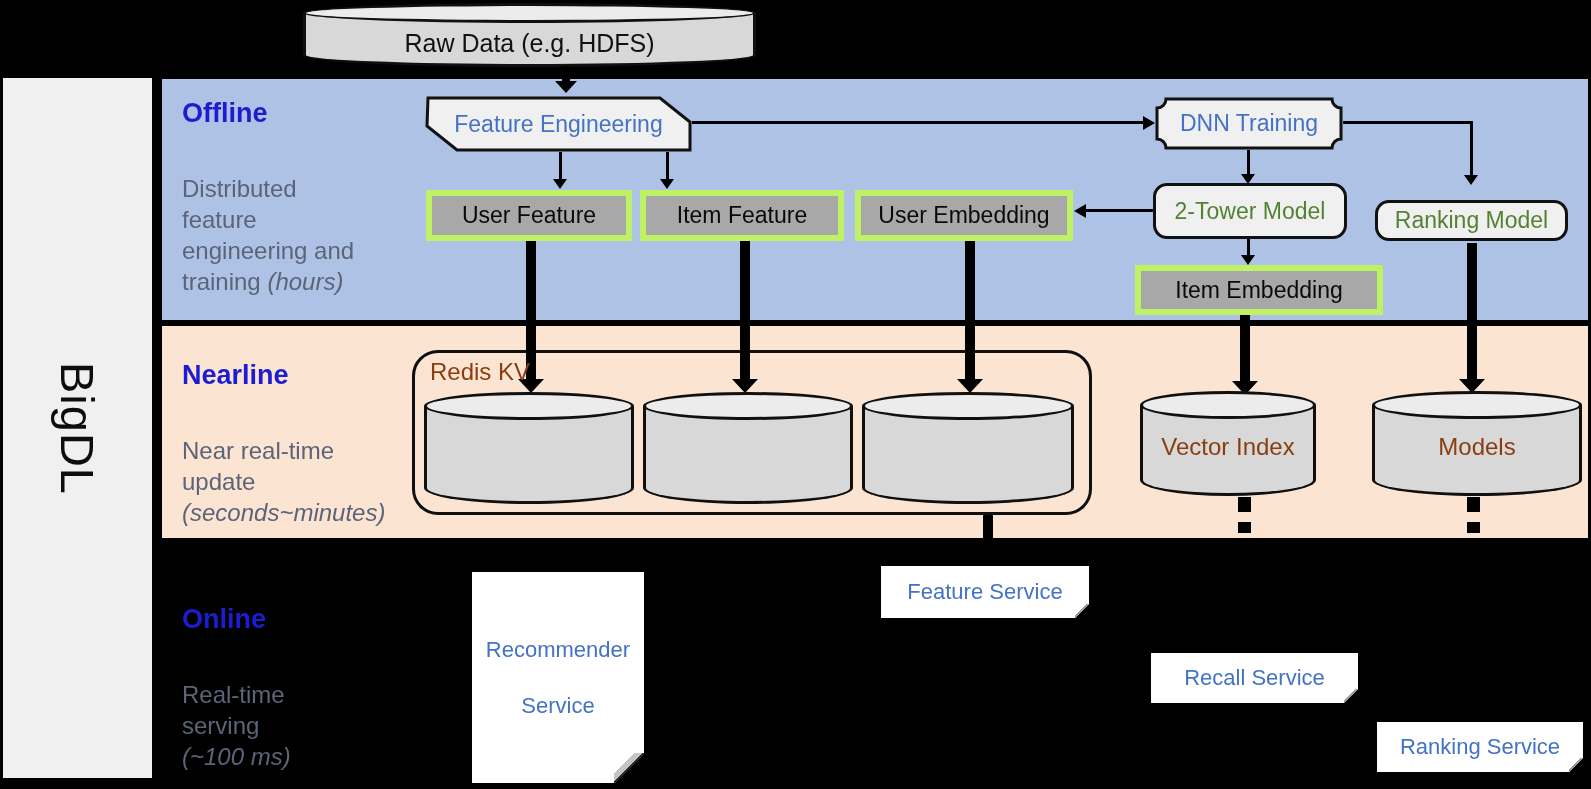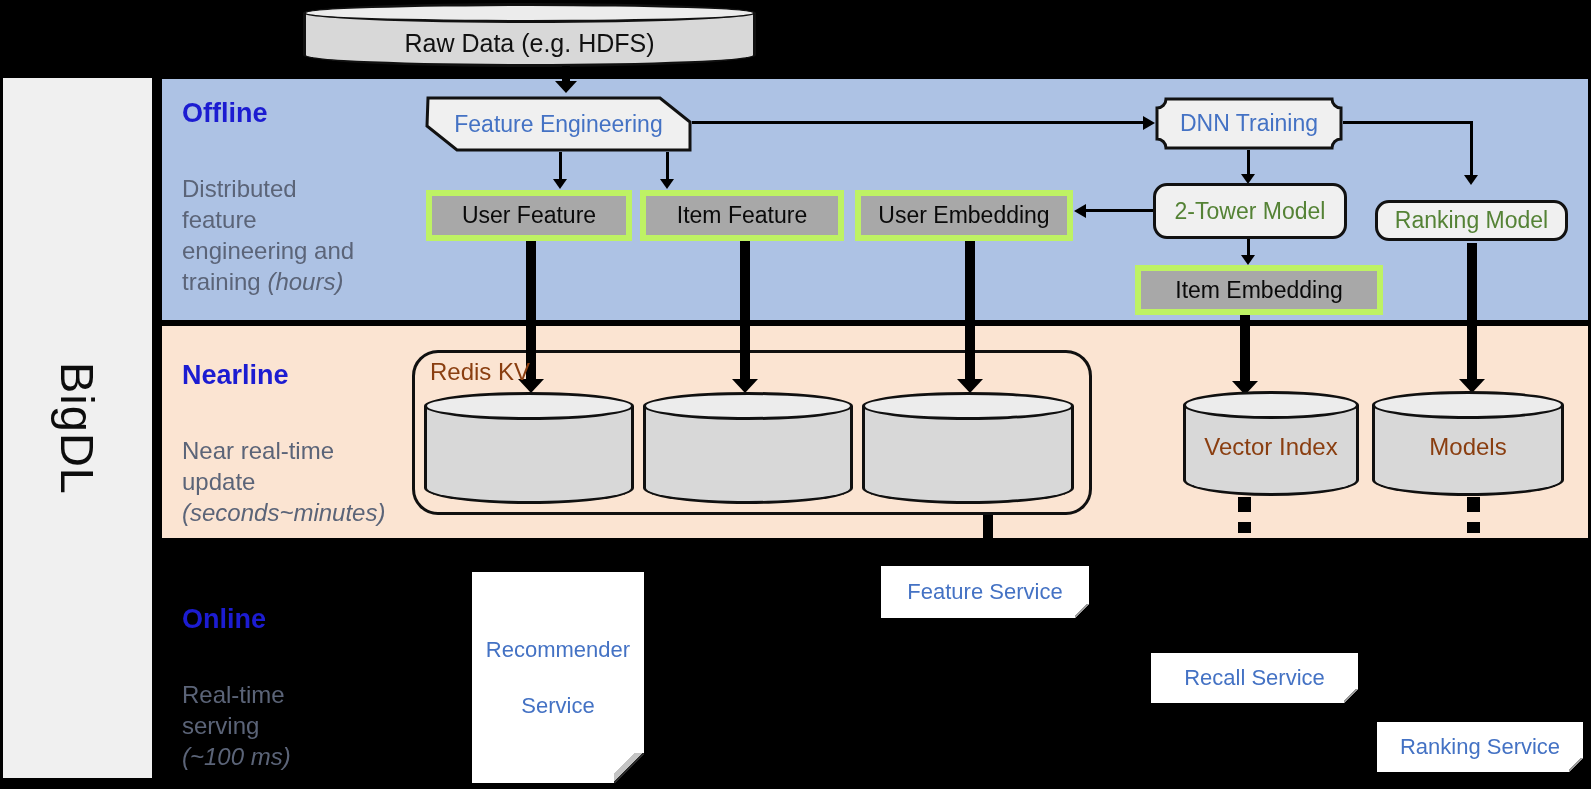--- a/index.html
+++ b/index.html
@@ -122,26 +122,26 @@
   </div>
   <div class="cyl" style="left:643px;top:392px;width:210px;height:112px;">
     <div class="ctop"></div>
     <div class="cbody"></div>
   </div>
   <div class="cyl" style="left:862px;top:392px;width:212px;height:112px;">
     <div class="ctop"></div>
     <div class="cbody"></div>
   </div>
 
-  <div class="cyl" style="left:1183px;top:391px;width:176px;height:105px;">
+  <div class="cyl" style="left:1140px;top:391px;width:176px;height:105px;">
     <div class="ctop"></div>
     <div class="cbody"></div>
     <div class="clabel">Vector Index</div>
   </div>
-  <div class="cyl" style="left:1372px;top:391px;width:192px;height:105px;padding-left:40px;">
+  <div class="cyl" style="left:1372px;top:391px;width:210px;height:105px;padding-left:40px;">
     <div class="ctop"></div>
     <div class="cbody"></div>
     <div class="clabel">Models</div>
   </div>
 
   <div class="ma" style="left:555px;top:66px;height:27px;">
       <i class="s"></i>
       <i class="h"></i>
     </div>
   <div class="vl" style="left:559px;top:152px;height:27px;"></div>

